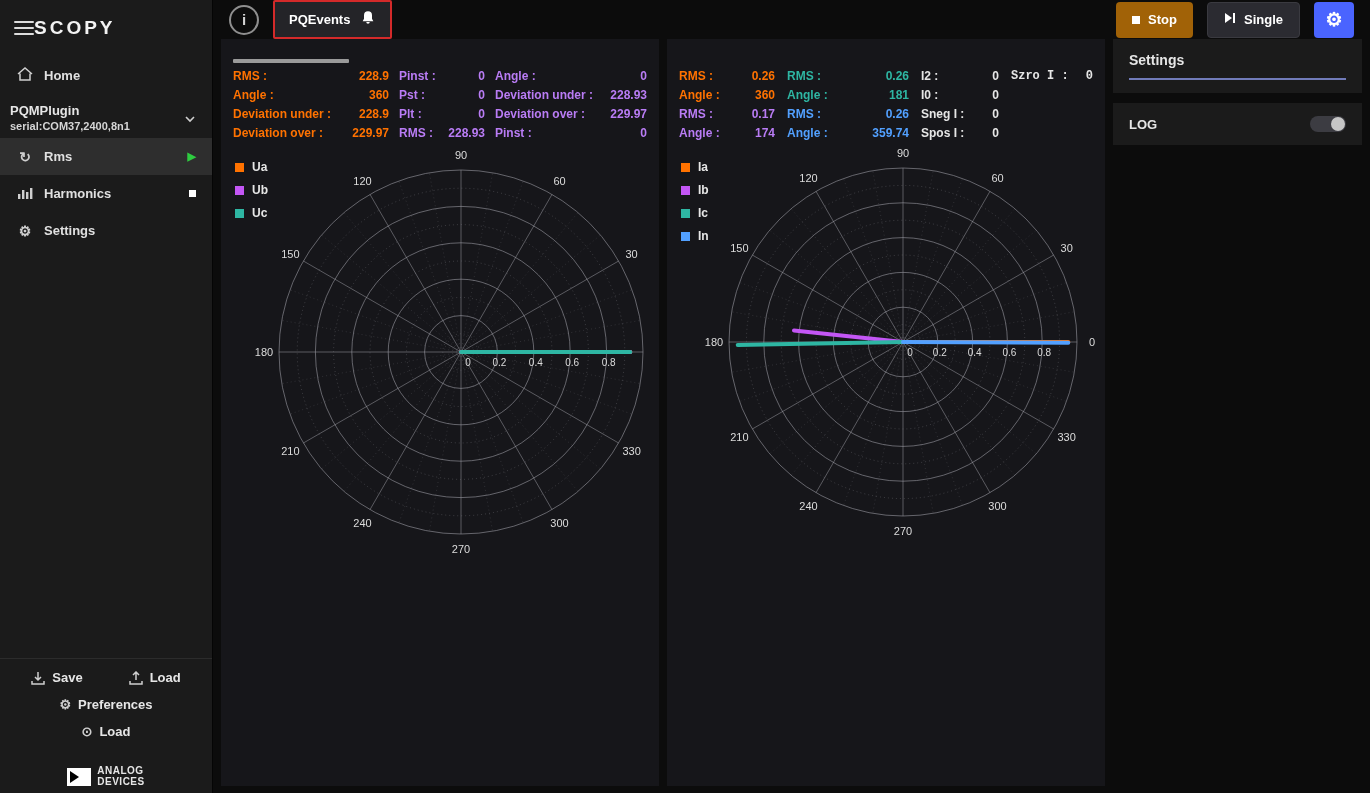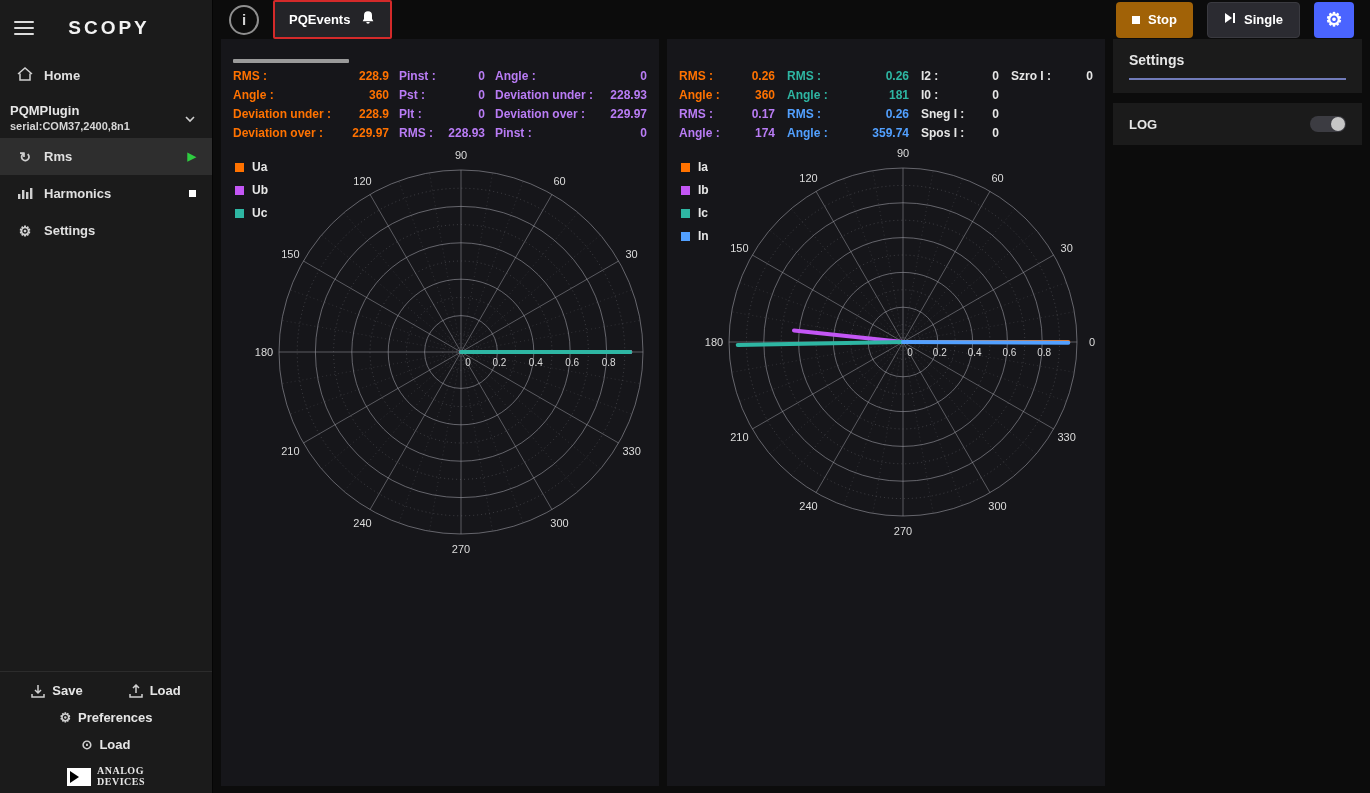--- a/index.html
+++ b/index.html
@@ -12,40 +12,40 @@
   .app { display:flex; width:1370px; height:793px; }
 
   
   .sidebar {
     width:213px; min-width:213px; background:#1b1b1b;
     display:flex; flex-direction:column; border-right:1px solid #050505;
   }
   .sidebar-top { height:56px; display:flex; align-items:center; padding:0 14px; }
   .hamburger { width:20px; display:flex; flex-direction:column; gap:4px; background:none; border:none; cursor:pointer; padding:0; }
   .hamburger span { display:block; height:2px; background:#dcdcdc; border-radius:1px; }
-  .logo { flex:1; text-align:center; font-size:19px; font-weight:bold; letter-spacing:3px; color:#f2f2f2; padding-right:14px; }
+  .logo { flex:1; text-align:left; font-size:19px; font-weight:bold; letter-spacing:3px; color:#f2f2f2; padding-right:14px; }
   .nav { display:flex; flex-direction:column; }
   .nav-item {
     display:flex; align-items:center; gap:10px; padding:11px 16px;
     font-size:13px; font-weight:bold; color:#e0e0e0; cursor:pointer;
   }
   .nav-item .nicon { width:18px; text-align:center; color:#cfcfcf; font-size:14px; line-height:1; flex:none; }
   .nav-item.active { background:#2e2e2e; }
   .ind-play { margin-left:auto; color:#2ecc40; font-size:11px; line-height:1; }
   .ind-stop { margin-left:auto; width:7px; height:7px; background:#ffffff; }
   .plugin-block { display:flex; align-items:center; padding:9px 16px 6px 10px; gap:8px; cursor:pointer; }
   .plugin-text { display:flex; flex-direction:column; gap:2px; }
   .plugin-name { font-size:13px; font-weight:bold; }
   .plugin-serial { font-size:11px; font-weight:bold; color:#d6d6d6; }
   .plugin-chevron { margin-left:auto; }
   .sidebar-footer { margin-top:auto; border-top:1px solid #2c2c2c; padding:10px 0 6px 0; display:flex; flex-direction:column; align-items:center; gap:10px; }
   .footer-row { display:flex; gap:34px; }
   .footer-btn { display:flex; align-items:center; gap:7px; font-size:13px; font-weight:bold; color:#e6e6e6; cursor:pointer; background:none; border:none; }
   .footer-btn .ficon { color:#cfcfcf; font-size:13px; line-height:1; display:inline-flex; }
-  .adi-logo { display:flex; align-items:center; gap:6px; margin-top:3px;font-family:Liberation Serif, serif; }
+  .adi-logo { display:flex; align-items:center; gap:6px; margin-top:16px; }
   .adi-mark { width:24px; height:18px; background:#ffffff; position:relative; }
   .adi-mark::after { content:""; position:absolute; left:3px; top:3px;
     border-left:9px solid #000; border-top:6px solid transparent; border-bottom:6px solid transparent; }
   .adi-text { display:flex; flex-direction:column; font-size:10px; font-weight:bold; line-height:1.05; letter-spacing:0.5px; }
 
   
   .main { flex:1; display:flex; flex-direction:column; background:#0c0c0c; }
   .topbar { height:58px; display:flex; align-items:center; padding:0 16px; gap:14px; }
   .info-btn { width:30px; height:30px; border-radius:50%; border:2px solid #8f8f8f; background:transparent;
     color:#d4d4d4; font-size:15px; font-weight:bold; display:flex; align-items:center; justify-content:center; cursor:pointer; }
@@ -369,21 +369,21 @@
                 <span>0.26</span>
               </div>
               <div class="stat-cell" style="color: rgb(46, 182, 163);">
                 <span>RMS :</span>
                 <span>0.26</span>
               </div>
               <div class="stat-cell" style="color: rgb(230, 230, 230);">
                 <span>I2 :</span>
                 <span>0</span>
               </div>
-              <div class="stat-cell" style="color: rgb(230, 230, 230);">
+              <div class="stat-cell" style="color: rgb(230, 230, 230); font-family: Liberation Mono, monospace;">
                 <span>Szro I :</span>
                 <span>0</span>
               </div>
             </div>
             <div class="stat-row stats-4">
               <div class="stat-cell" style="color: rgb(255, 114, 0);">
                 <span>Angle :</span>
                 <span>360</span>
               </div>
               <div class="stat-cell" style="color: rgb(46, 182, 163);">

